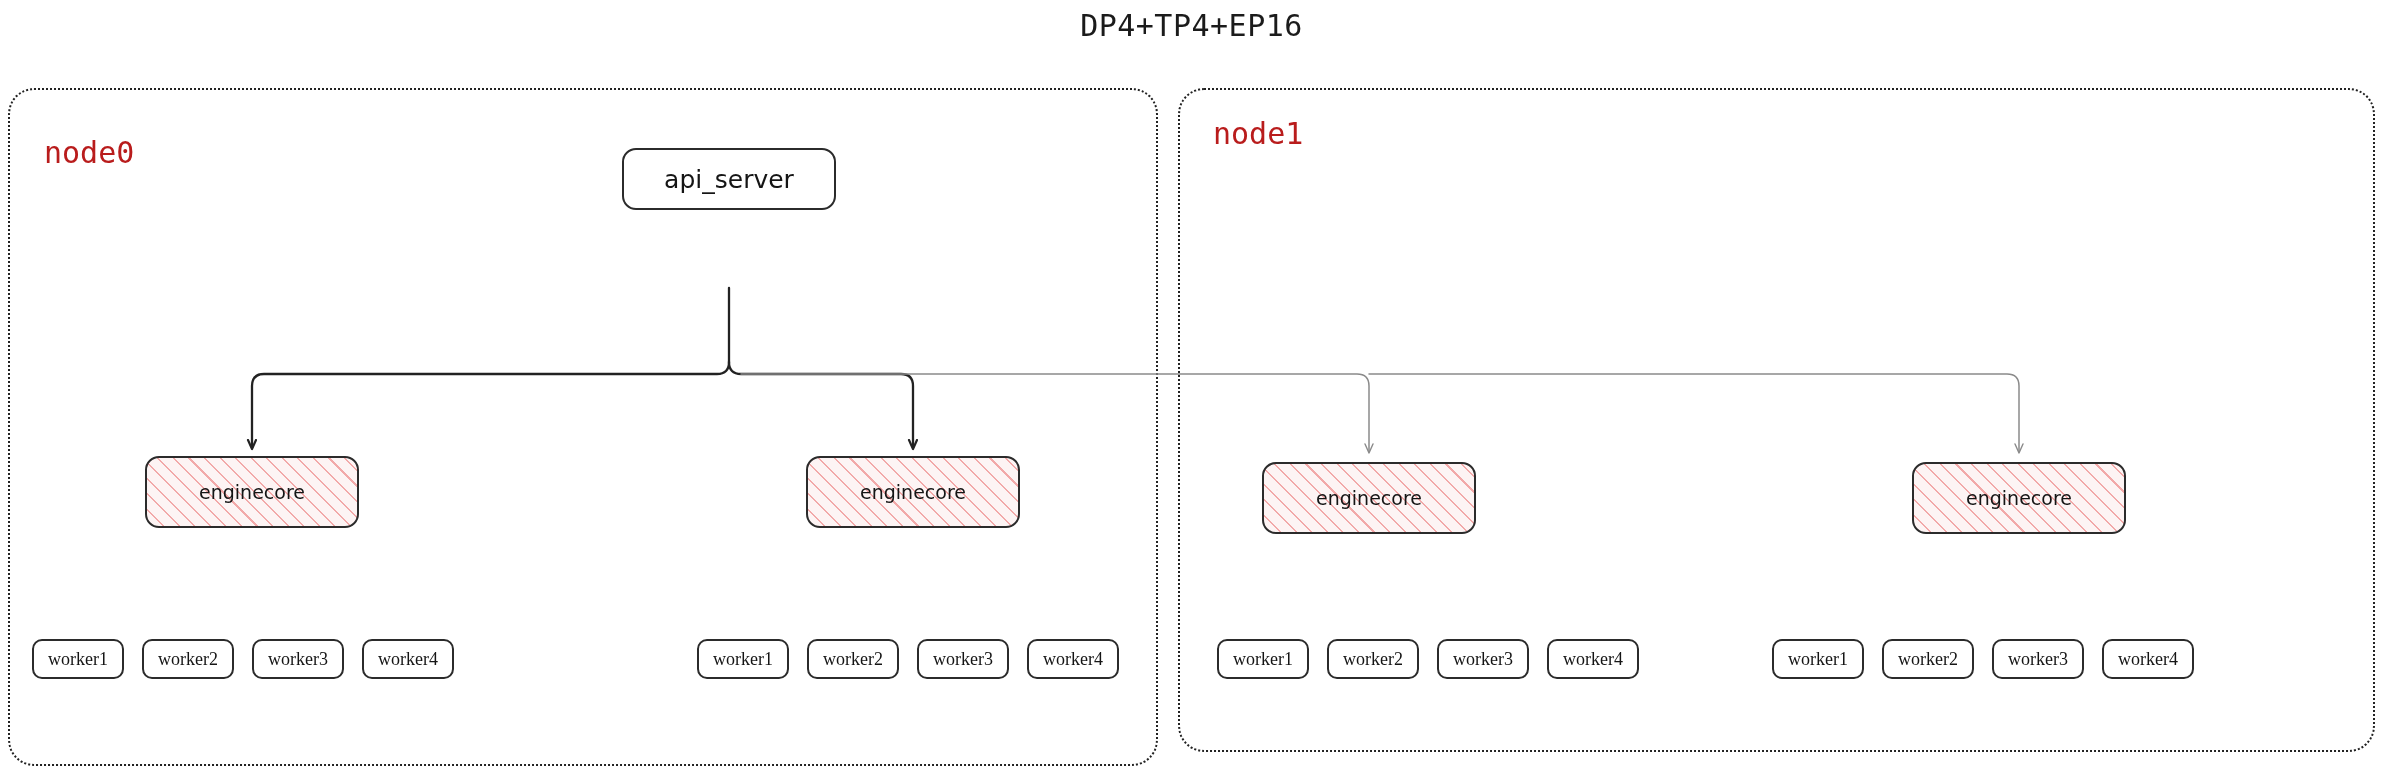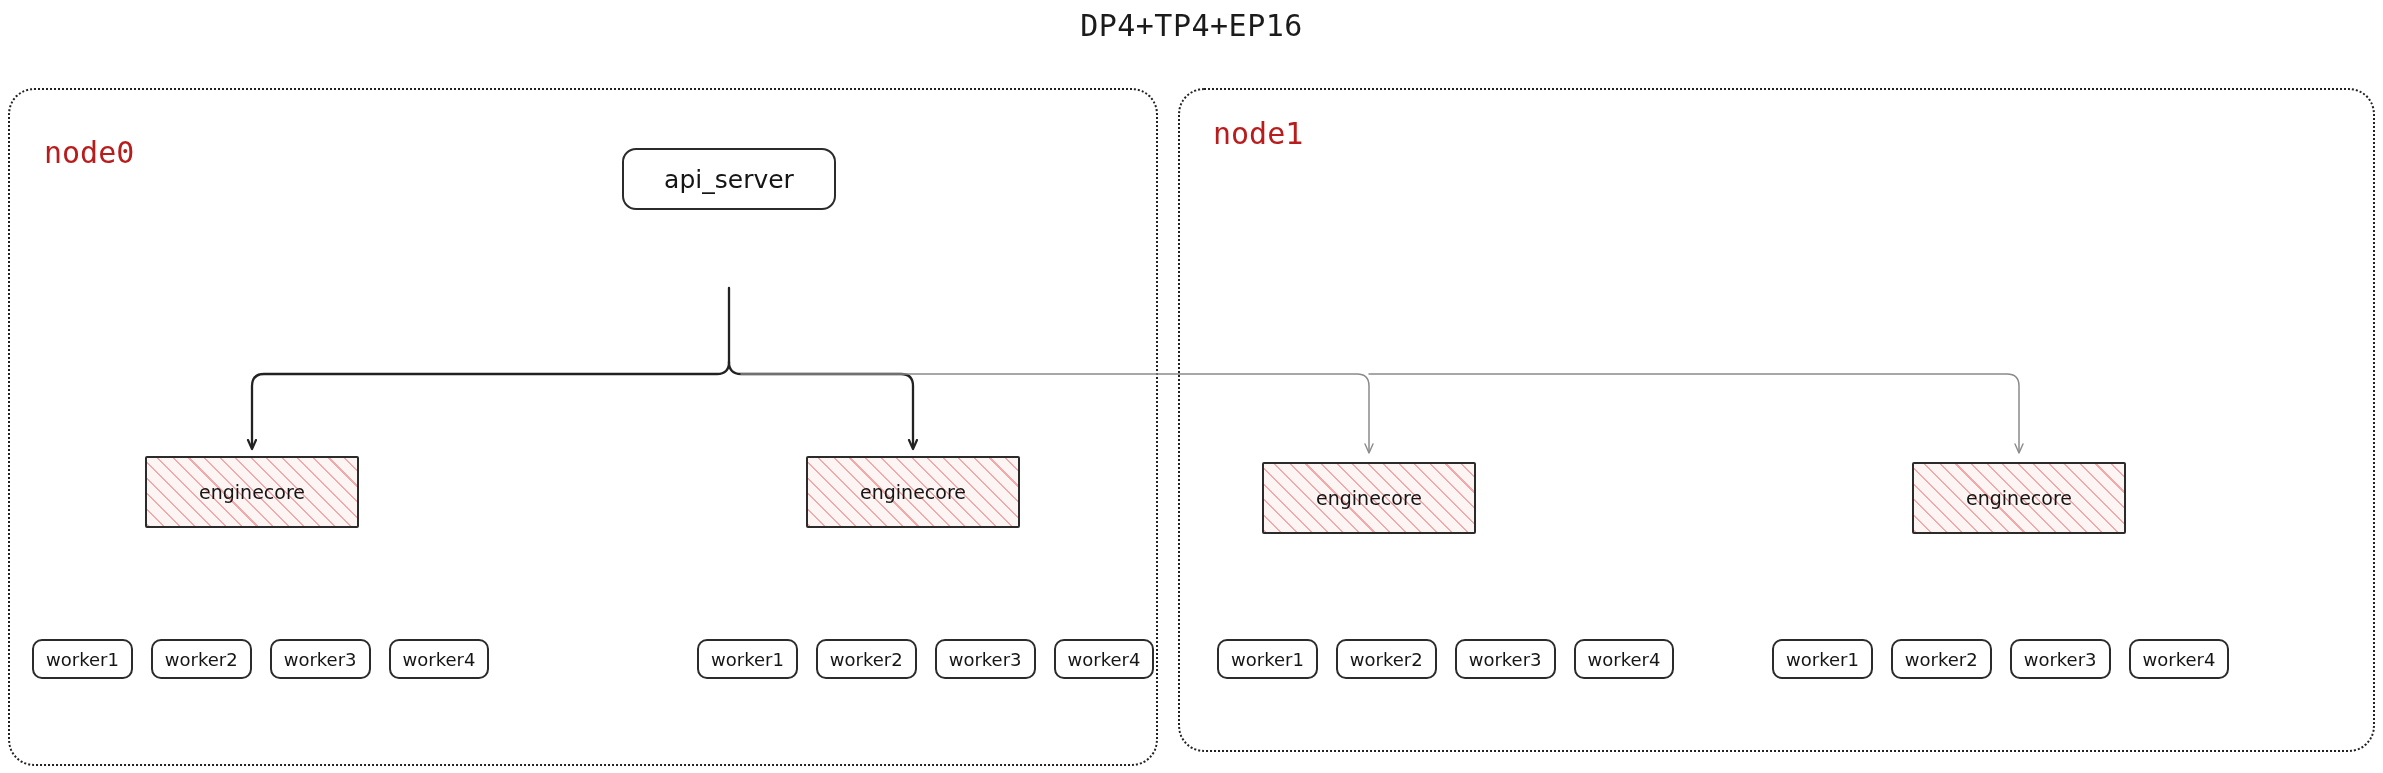--- a/index.html
+++ b/index.html
@@ -89,21 +89,21 @@
       45deg,
       #9ed9ab 0px, #9ed9ab 1.6px,
       rgba(255,255,255,0) 1.6px, rgba(255,255,255,0) 11px
     );
   }
 
   
   .enginecore-box {
     width: 214px; height: 72px;
     font-size: 19px;
-    border-radius: 2px;
+    border-radius: 14px;
     z-index: 5;
     background-color: #fdf4f4;
     background-image: repeating-linear-gradient(
       45deg,
       #f2a9a9 0px, #f2a9a9 1.5px,
       rgba(255,255,255,0) 1.5px, rgba(255,255,255,0) 11px
     );
   }
   #enginecore-n0-0 { left: 145px;  top: 456px; }
   #enginecore-n0-1 { left: 806px;  top: 456px; }
@@ -124,21 +124,21 @@
   .worker-row {
     position: absolute;
     display: flex;
     gap: 18px;
     align-items: center;
   }
   #worker-row-n0-0 { left: 32px;   top: 639px; }
   #worker-row-n0-1 { left: 697px;  top: 639px; }
   #worker-row-n1-0 { left: 1217px; top: 639px; }
   #worker-row-n1-1 { left: 1772px; top: 639px; }
-  .worker-row .worker-box { position: relative; left: auto; top: auto; }
+  .worker-row .worker-box { position: relative; left: auto; top: auto; font-family: Liberation Serif, serif; }
 
   
   #connectors {
     position: absolute;
     left: 0; top: 0;
     width: 2383px;
     height: 773px;
     z-index: 2;
     pointer-events: none;
   }

